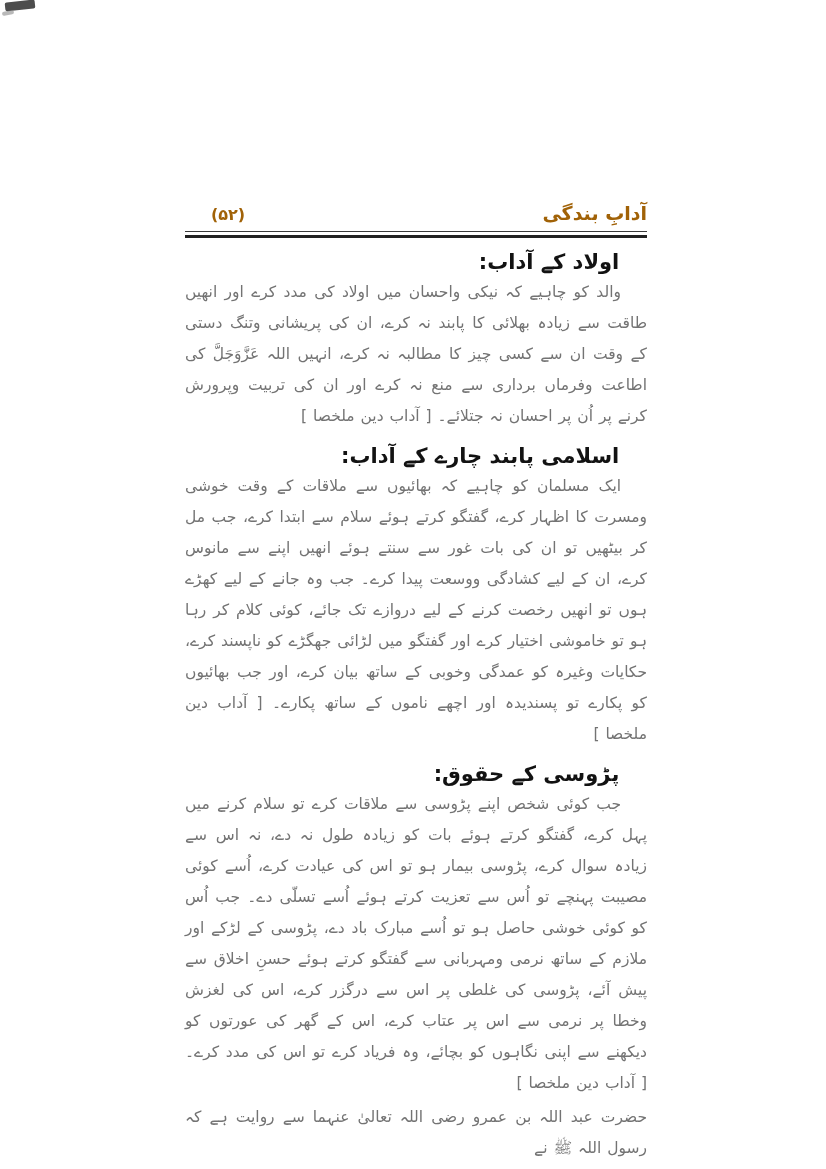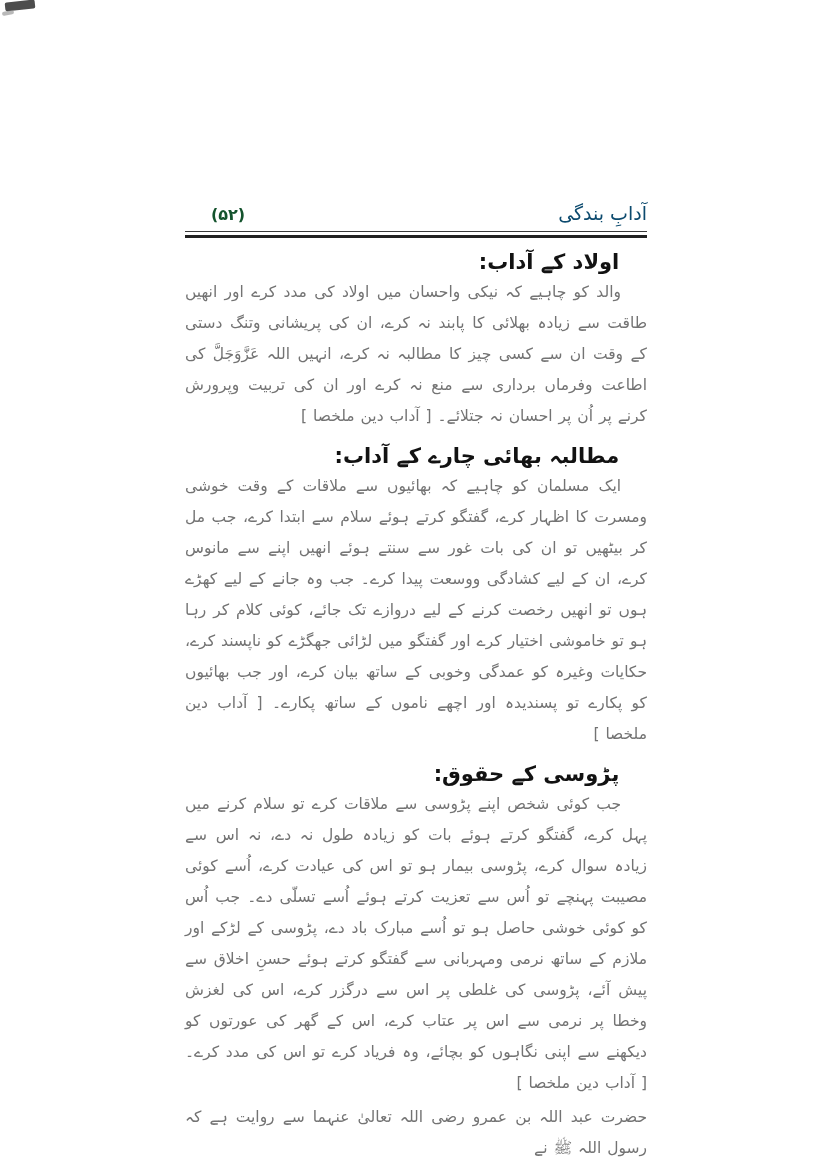--- a/index.html
+++ b/index.html
@@ -19,22 +19,22 @@
     position:absolute;top:11px;left:2px;width:12px;height:4px;
     background:#8a8a8a;transform:rotate(-10deg);border-radius:2px;opacity:.6;
   }
   .content{
     position:absolute;left:185px;top:202px;width:462px;
   }
   .header{
     display:flex;justify-content:space-between;align-items:flex-end;
     direction:rtl;
   }
-  .book-title{font-size:19px;font-weight:normal;color:#0c4a6e;}
-  .page-num{font-size:16px;font-weight:bold;letter-spacing:2px;color:#14532d;padding-left:26px;}
+  .book-title{font-size:19px;font-weight:bold;color:#a16207;}
+  .page-num{font-size:16px;font-weight:bold;letter-spacing:2px;color:#a16207;padding-left:26px;}
   .rule{
     margin-top:7px;height:3px;
     border-top:1.5px solid #3a3a3a;
     border-bottom:3px solid #222222;
   }
   .sec-heading{
     direction:rtl;
     font-size:21px;font-weight:bold;color:#121212;
     margin:12px 6% 3px 40%;
     text-align:right;
@@ -69,21 +69,21 @@
     </div>
 
     <div class="rule"></div>
 
     <section>
       <h2 class="sec-heading">اولاد کے آداب:</h2>
       <p class="body-para">والد کو چاہیے کہ نیکی واحسان میں اولاد کی مدد کرے اور انھیں طاقت سے زیادہ بھلائی کا پابند نہ کرے، ان کی پریشانی وتنگ دستی کے وقت ان سے کسی چیز کا مطالبہ نہ کرے، انہیں اللہ عَزَّوَجَلَّ کی اطاعت وفرماں برداری سے منع نہ کرے اور ان کی تربیت وپرورش کرنے پر اُن پر احسان نہ جتلائے۔ [ آداب دین ملخصا ]</p>
     </section>
 
     <section>
-      <h2 class="sec-heading">مطالبہ بھائی چارے کے آداب:</h2>
+      <h2 class="sec-heading">اسلامی پابند چارے کے آداب:</h2>
       <p class="body-para">ایک مسلمان کو چاہیے کہ بھائیوں سے ملاقات کے وقت خوشی ومسرت کا اظہار کرے، گفتگو کرتے ہوئے سلام سے ابتدا کرے، جب مل کر بیٹھیں تو ان کی بات غور سے سنتے ہوئے انھیں اپنے سے مانوس کرے، ان کے لیے کشادگی ووسعت پیدا کرے۔ جب وہ جانے کے لیے کھڑے ہوں تو انھیں رخصت کرنے کے لیے دروازے تک جائے، کوئی کلام کر رہا ہو تو خاموشی اختیار کرے اور گفتگو میں لڑائی جھگڑے کو ناپسند کرے، حکایات وغیرہ کو عمدگی وخوبی کے ساتھ بیان کرے، اور جب بھائیوں کو پکارے تو پسندیدہ اور اچھے ناموں کے ساتھ پکارے۔ [ آداب دین ملخصا ]</p>
     </section>
 
     <section>
       <h2 class="sec-heading">پڑوسی کے حقوق:</h2>
       <p class="body-para">جب کوئی شخص اپنے پڑوسی سے ملاقات کرے تو سلام کرنے میں پہل کرے، گفتگو کرتے ہوئے بات کو زیادہ طول نہ دے، نہ اس سے زیادہ سوال کرے، پڑوسی بیمار ہو تو اس کی عیادت کرے، اُسے کوئی مصیبت پہنچے تو اُس سے تعزیت کرتے ہوئے اُسے تسلّی دے۔ جب اُس کو کوئی خوشی حاصل ہو تو اُسے مبارک باد دے، پڑوسی کے لڑکے اور ملازم کے ساتھ نرمی ومہربانی سے گفتگو کرتے ہوئے حسنِ اخلاق سے پیش آئے، پڑوسی کی غلطی پر اس سے درگزر کرے، اس کی لغزش وخطا پر نرمی سے اس پر عتاب کرے، اس کے گھر کی عورتوں کو دیکھنے سے اپنی نگاہوں کو بچائے، وہ فریاد کرے تو اس کی مدد کرے۔ [ آداب دین ملخصا ]</p>
     </section>
 
     <section>
       <p class="body-para no-indent">حضرت عبد اللہ بن عمرو رضی اللہ تعالیٰ عنہما سے روایت ہے کہ رسول اللہ ﷺ نے</p>

